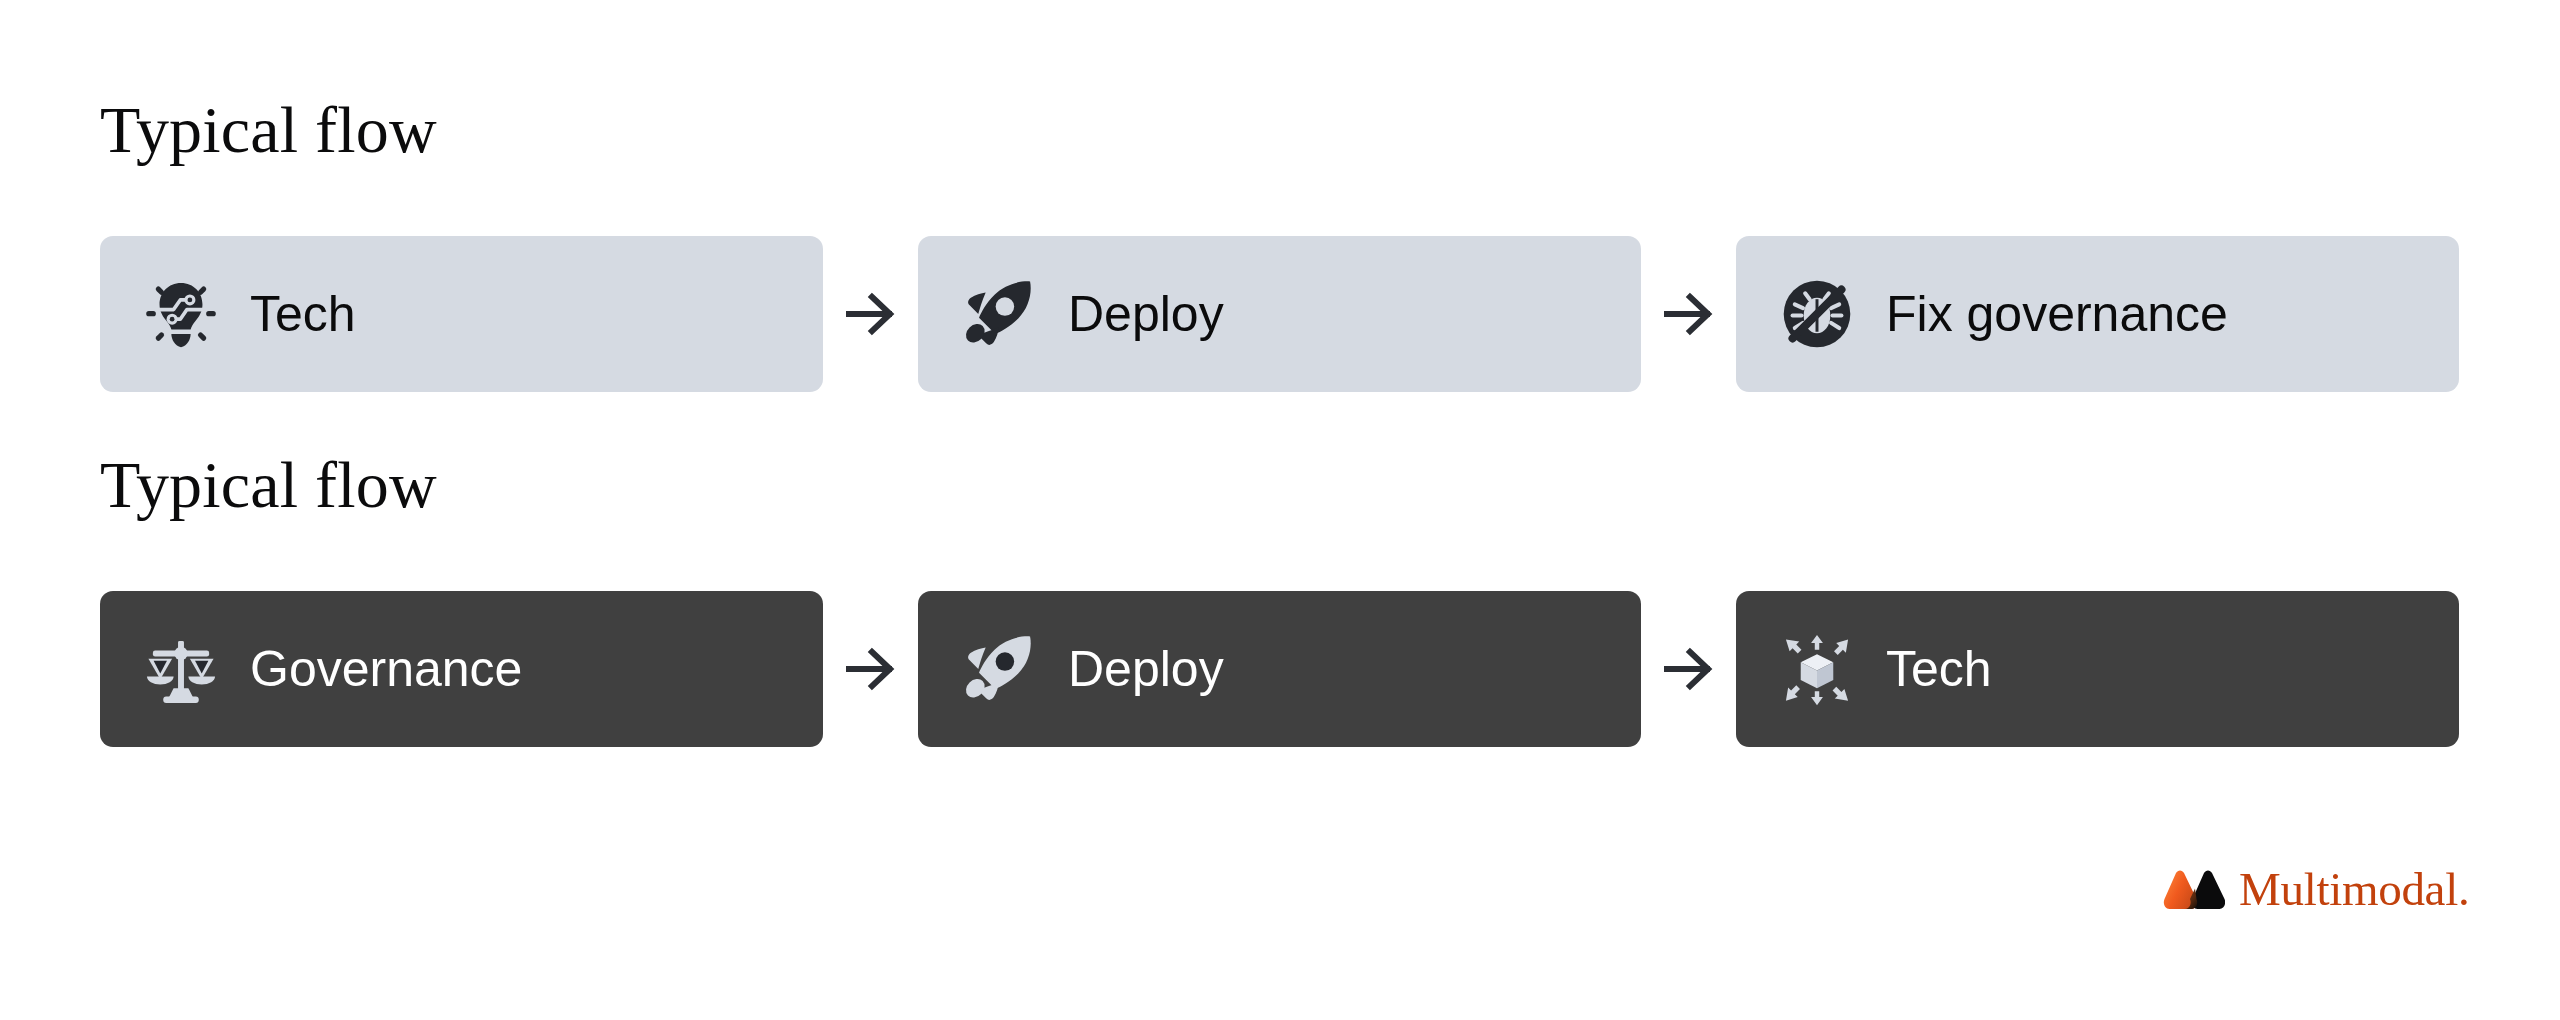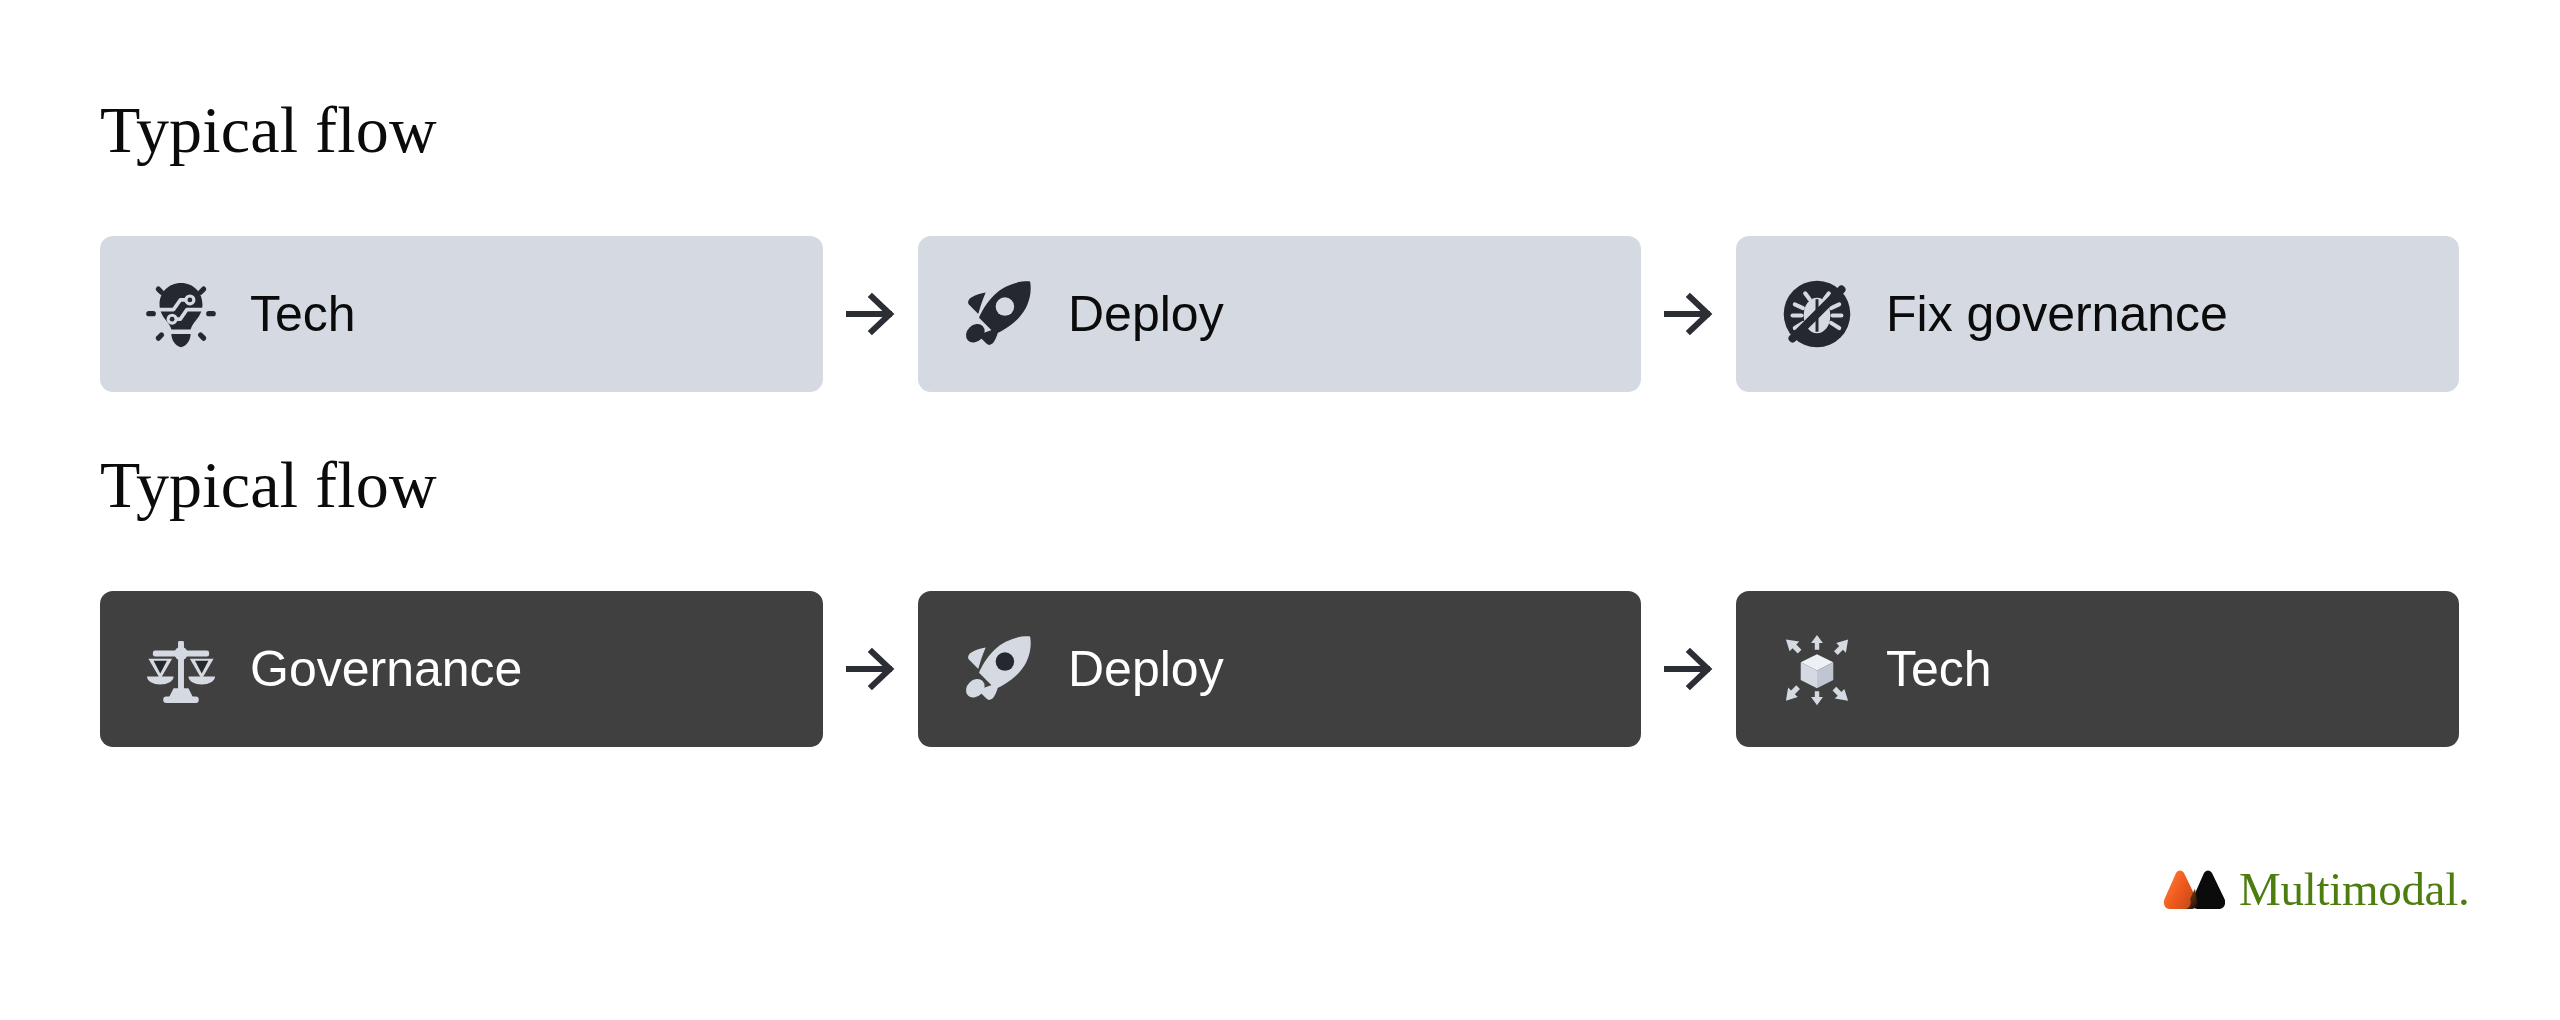--- a/index.html
+++ b/index.html
@@ -106,21 +106,21 @@
     height: 44px;
     display: block;
     flex: 0 0 auto;
   }
   .logo-word {
     margin-left: 14px;
     font-family: "Liberation Serif", "DejaVu Serif", serif;
     font-weight: 400;
     font-size: 47px;
     line-height: 1;
-    color: #4d7c0f;
+    color: #c2410c;
     letter-spacing: -0.3px;
     white-space: nowrap;
   }
 </style>
 </head>
 <body>
 
 <div class="canvas">
 
   <div class="section-heading" id="heading-typical">Typical flow</div>

